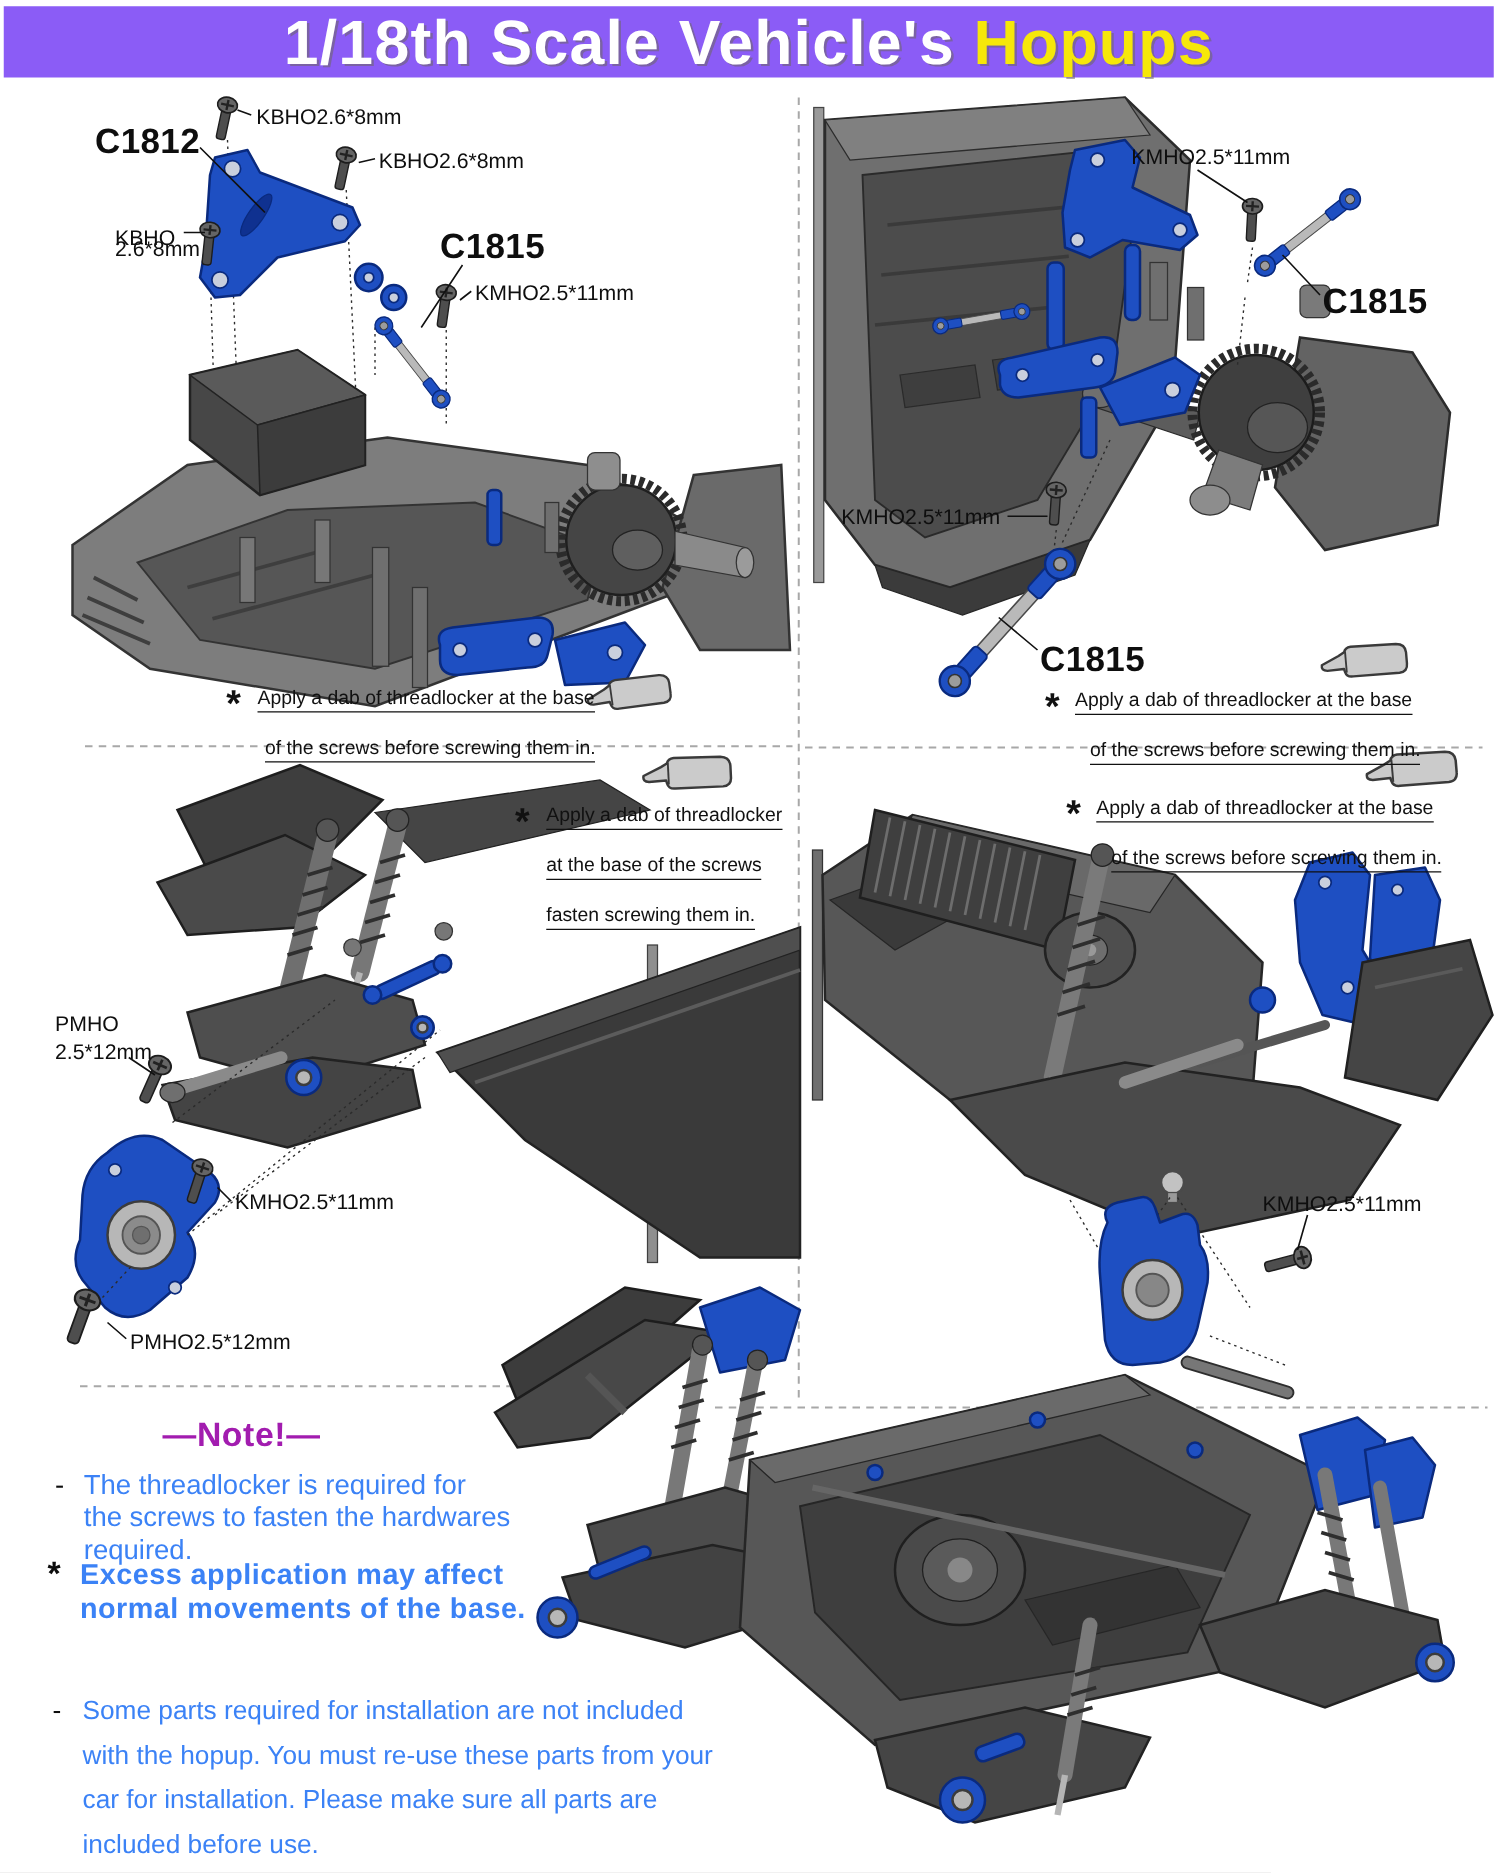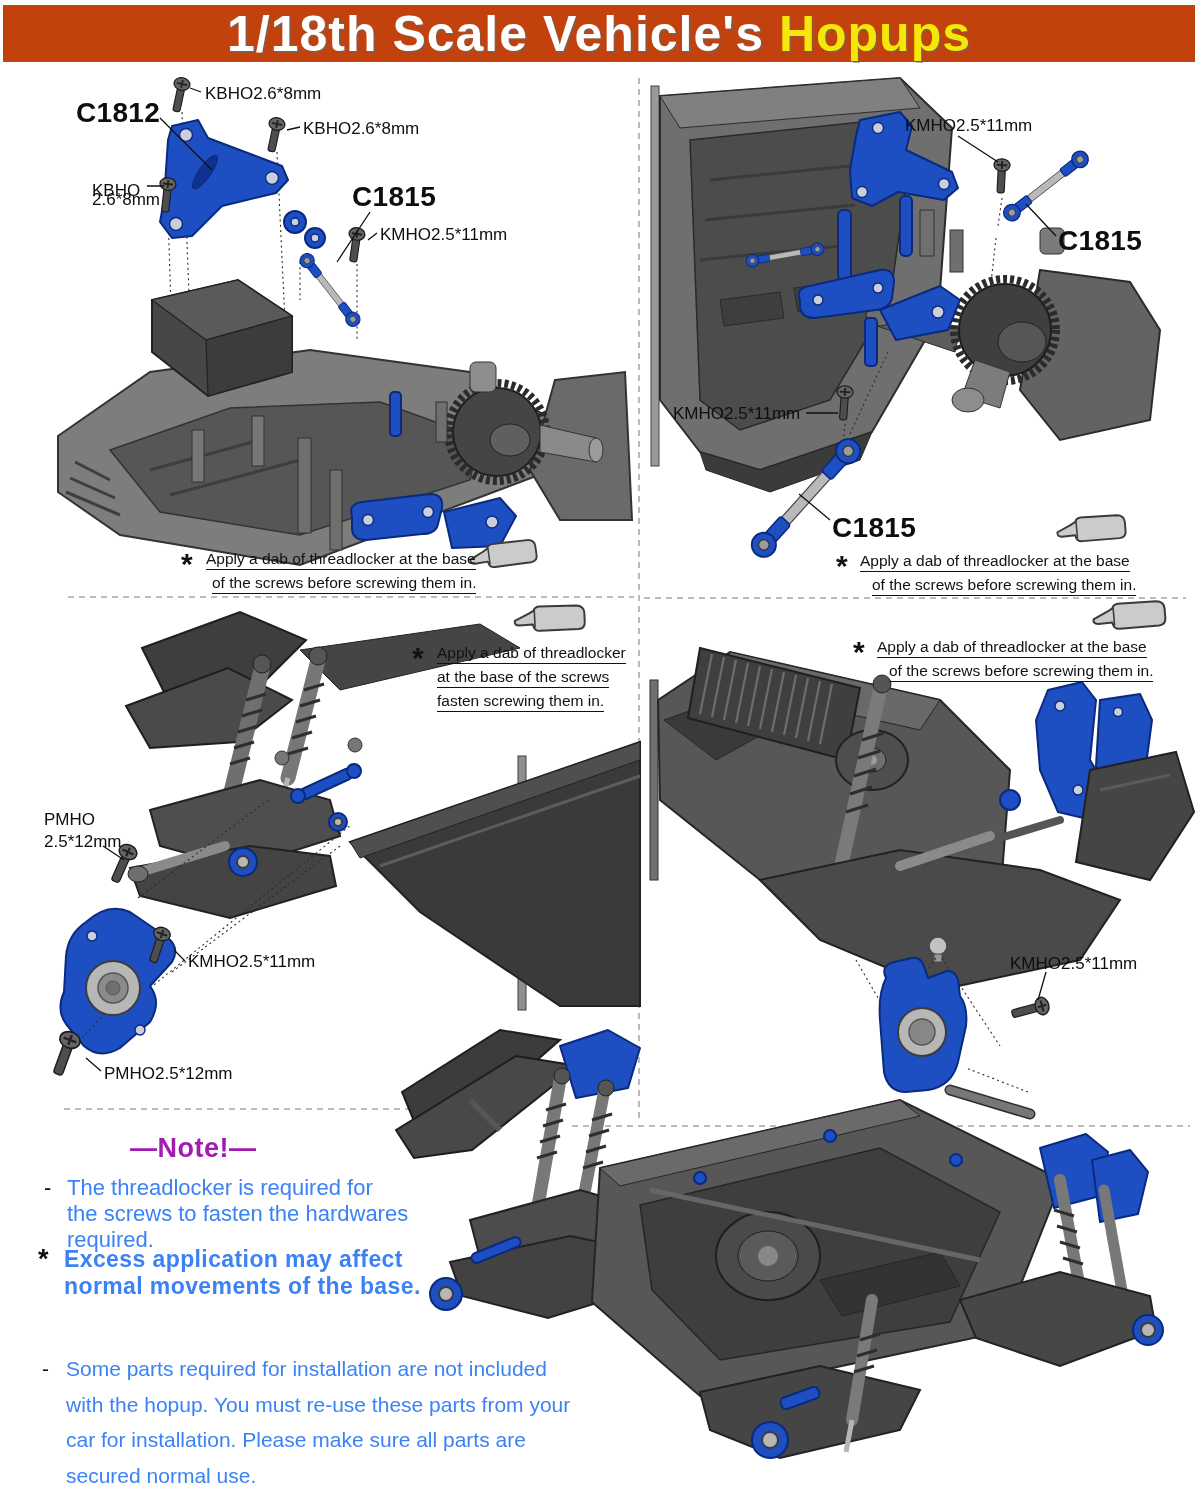--- a/index.html
+++ b/index.html
@@ -1,33 +1,33 @@
 <!DOCTYPE html>
 <html><head>
 <meta charset="utf-8">
 <style>
   html,body{margin:0;padding:0;background:#e8e8e8}
   .page{position:relative;width:1201px;height:1498px;background:#ffffff;
         font-family:"Liberation Sans",sans-serif;overflow:hidden;margin:0 auto}
   .art{position:absolute;left:0;top:0}
   
-  .hdr{position:absolute;left:3px;top:5px;width:1192px;height:57px;background:#c2410c;
+  .hdr{position:absolute;left:3px;top:5px;width:1192px;height:57px;background:#8b5cf6;
        display:flex;align-items:center;justify-content:center;white-space:pre}
   .hdr .t{font-size:50px;font-weight:900;letter-spacing:1px;color:#ffffff;
           text-shadow:2px 2px 0 rgba(110,104,96,.55);line-height:1}
   .hdr .y{color:#f6e70a}
   
   .lbl{position:absolute;font-size:17px;color:#0e0e0e;white-space:nowrap;line-height:1.18}
   .part{font-size:28px;font-weight:bold;letter-spacing:.3px}
   
   .tnote{position:absolute}
   .star{position:absolute;font-size:30px;font-weight:bold;color:#111;line-height:1}
   .nlines{position:absolute;white-space:nowrap}
   .nline{display:inline-block;font-size:15.5px;color:#111;border-bottom:1.6px solid #111;
-         padding-bottom:1px;margin-bottom:4px}
+         padding-bottom:1px;margin-bottom:20px}
   .ind6{margin-left:6px}.ind12{margin-left:12px}
   
   .nhead{position:absolute;font-size:27px;font-weight:bold;color:#a21caf;letter-spacing:.5px}
   .bmark{position:absolute;color:#0d0d0d}
   .blines{position:absolute;color:#3b82f6;white-space:nowrap}
   .b1{font-size:22px;line-height:26px}
   .b2{font-size:23px;font-weight:bold;line-height:27px;letter-spacing:.4px}
   .ft{font-size:21px;line-height:35.5px}
 </style>
 </head>
@@ -390,16 +390,16 @@
   <div class="blines b2" style="left:64px;top:1246px">
     <div>Excess application may affect</div>
     <div>normal movements of the base.</div>
   </div>
 
   <div class="bmark ft" style="left:42px;top:1351px">-</div>
   <div class="blines ft" style="left:66px;top:1351px">
     <div>Some parts required for installation are not included</div>
     <div>with the hopup. You must re-use these parts from your</div>
     <div>car for installation. Please make sure all parts are</div>
-    <div>secured normal use.</div>
+    <div>included before use.</div>
   </div>
 
 </div>
 
 </body></html>

